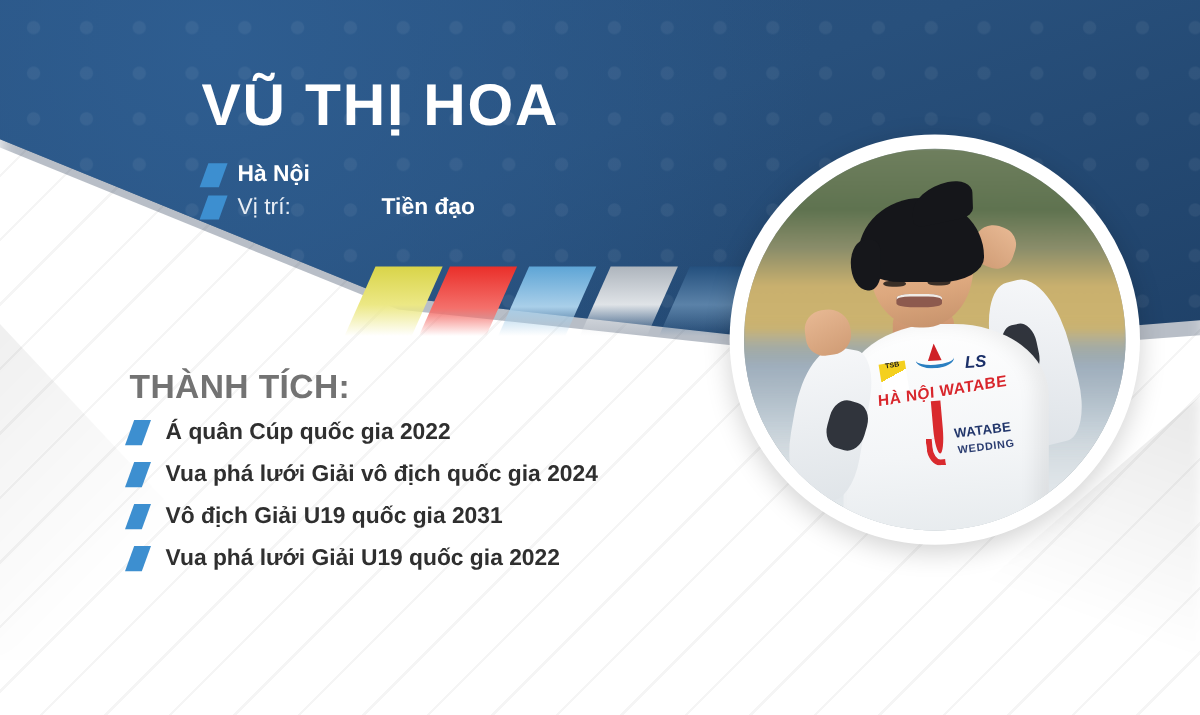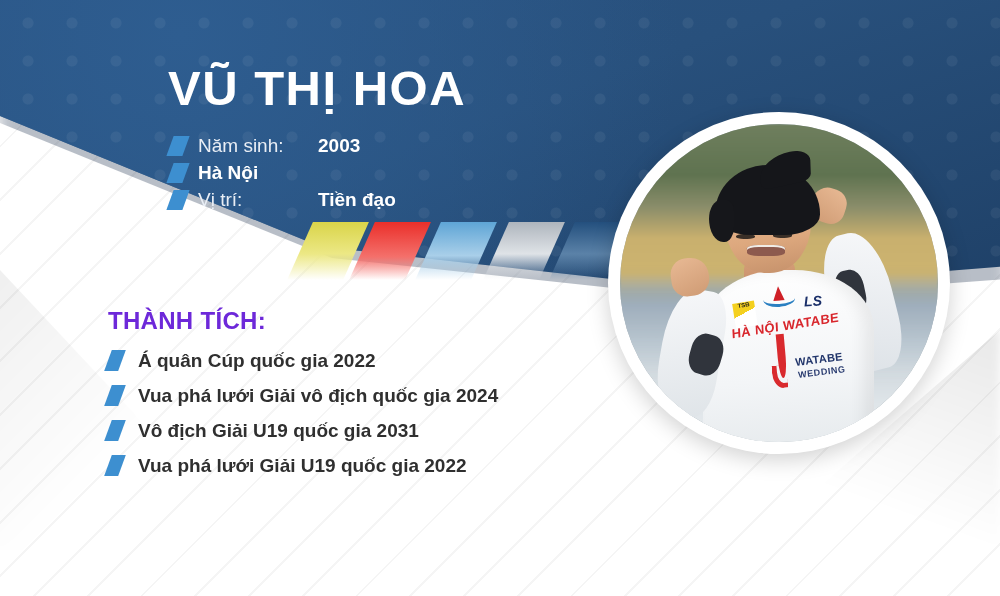--- a/index.html
+++ b/index.html
@@ -316,22 +316,22 @@
     position:absolute; left:6%; top:58%;
     width:62%; height:42%;
     border:5px solid #d92a2e;
     border-top:none; border-right:none;
     border-radius:0 0 0 70%;
   }
 
   
   .ach-title {
     position:absolute; left:108px; top:307px;
-    color:#6d28d9;
-    font-size:24px; font-weight:bold;
+    color:#737373;
+    font-size:28px; font-weight:bold;
     letter-spacing:.3px;
   }
   .ach-list { position:absolute; left:108px; top:350px; }
   .ach-item {
     display:flex; align-items:flex-start;
     height:35px;
   }
   .ach-slash {
     width:14px; height:21px;
     background:#3d8fd0;
@@ -355,25 +355,20 @@
   <div class="diag-shadow-br"></div>
 
   <div class="blue-panel-shadow"></div>
   <div class="blue-panel">
     <div class="dot-pattern"></div>
   </div>
 
   <div class="title">VŨ THỊ HOA</div>
 
   <div class="info-block">
-    <div class="info-row">
-      <span class="slash"></span>
-      <span class="info-label">Năm sinh:</span>
-      <span class="info-value">2003</span>
-    </div>
     <div class="info-row">
       <span class="slash"></span>
       <span class="info-value">Hà Nội</span>
     </div>
     <div class="info-row">
       <span class="slash"></span>
       <span class="info-label">Vị trí:</span>
       <span class="info-value">Tiền đạo</span>
     </div>
   </div>

